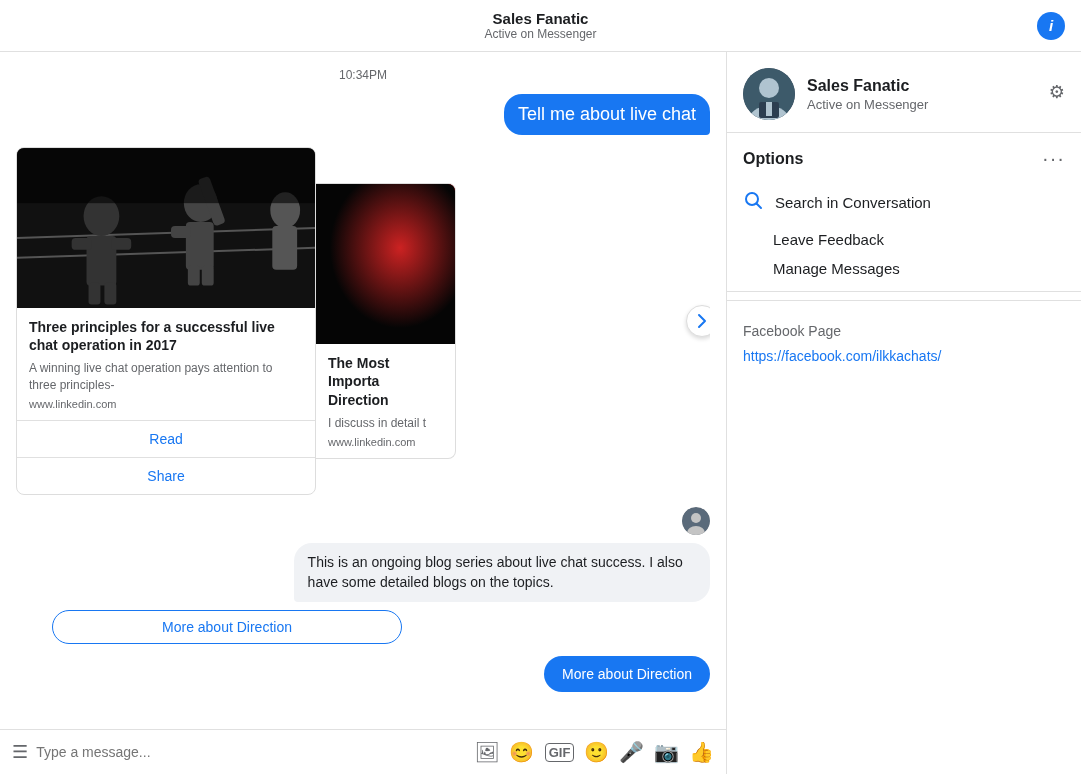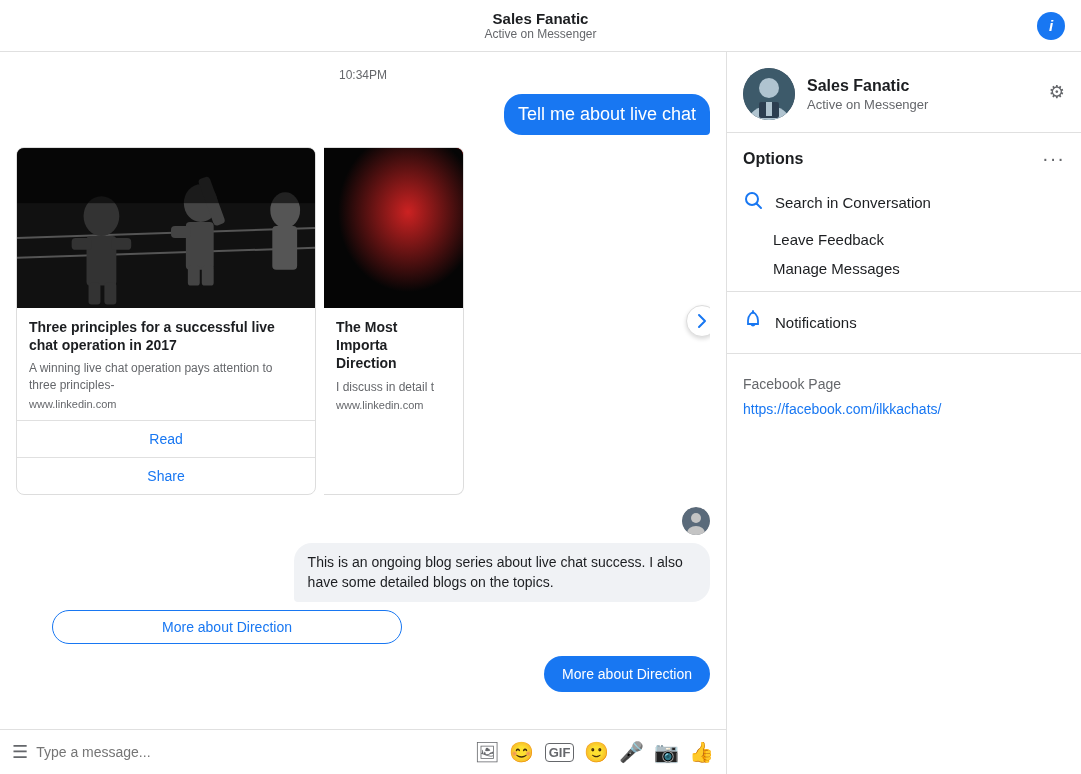--- a/index.html
+++ b/index.html
@@ -44,22 +44,23 @@
     .msg-out {
       display: flex; justify-content: flex-end; margin-bottom: 12px;
     }
     .bubble-out {
       background: #1877f2; color: #fff; border-radius: 18px 18px 4px 18px;
       padding: 10px 14px; font-size: 18px; max-width: 60%;
     }
 
     
     .carousel-container {
-      display: flex; gap: 8px; margin-bottom: 12px; overflow: hidden;
+      display: flex; gap: 0; margin-bottom: 12px; overflow: hidden;
       position: relative;
+      align-items: center;
     }
     .card {
       border: 1px solid #ddd; border-radius: 8px; overflow: hidden;
       width: 300px; min-width: 300px; background: #fff;
     }
     .card-img {
       width: 100%; height: 160px; object-fit: cover;
       background: #222; position: relative; overflow: hidden;
     }
     .card-img-boxing {
@@ -370,30 +371,20 @@
     <div class="option-sub sidebar-option-item" style="padding-left:46px;">
       <span class="option-sub-text">Leave Feedback</span>
     </div>
 
     <div class="option-sub sidebar-option-item" style="padding-left:46px;">
       <span class="option-sub-text">Manage Messages</span>
     </div>
 
     <div class="sidebar-divider"></div>
 
-    <div class="sidebar-option-item">
-      <span class="option-icon">
-        <svg width="20" height="20" viewBox="0 0 20 20" fill="none" xmlns="http://www.w3.org/2000/svg">
-          <path d="M10 2C10 2 5 4.5 5 10.5V14H15V10.5C15 4.5 10 2 10 2Z" stroke="#1877f2" stroke-width="1.8" fill="none"></path>
-          <line x1="10" y1="1" x2="10" y2="3" stroke="#1877f2" stroke-width="1.8" stroke-linecap="round"></line>
-          <path d="M8 14 Q10 17 12 14" stroke="#1877f2" stroke-width="1.8" fill="none"></path>
-        </svg>
-      </span>
-      <span class="option-text">Notifications</span>
-    </div>
 
     <div class="sidebar-divider"></div>
 
     <div class="sidebar-section">
       <div class="sidebar-section-title">Facebook Page</div>
       <a class="sidebar-link">https://facebook.com/ilkkachats/</a>
     </div>
 
   </div>
 </div>

